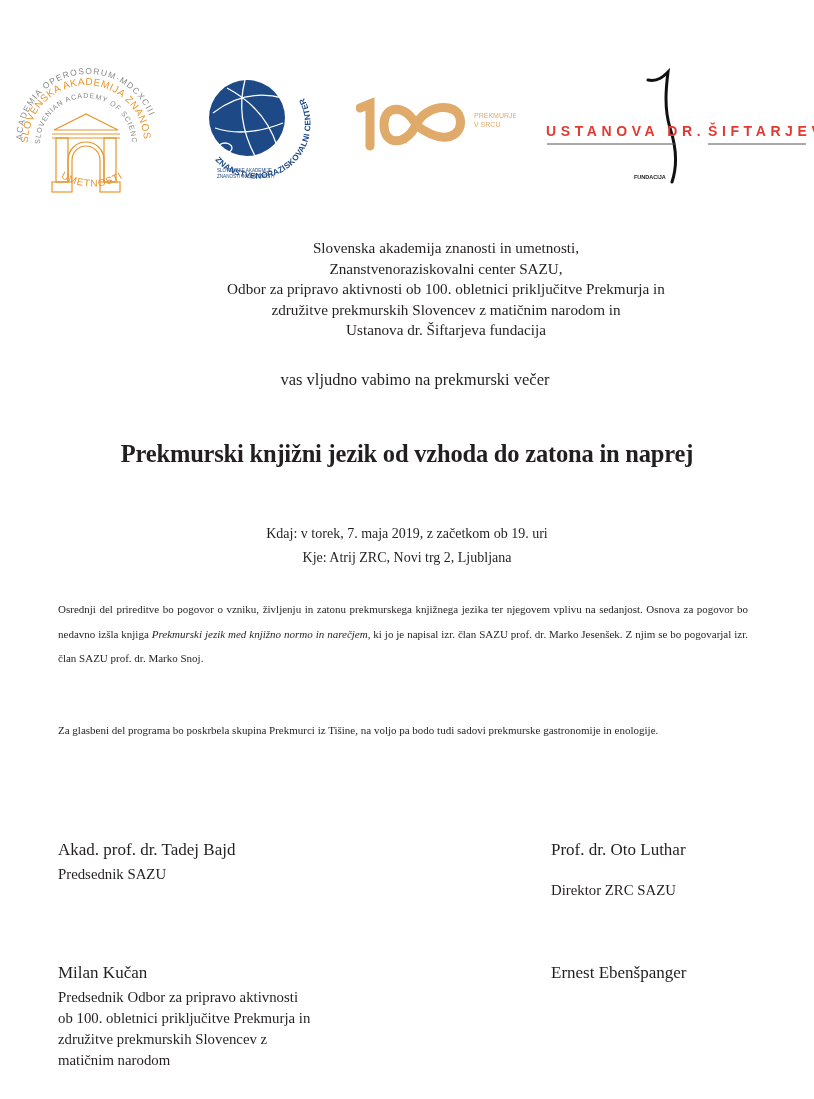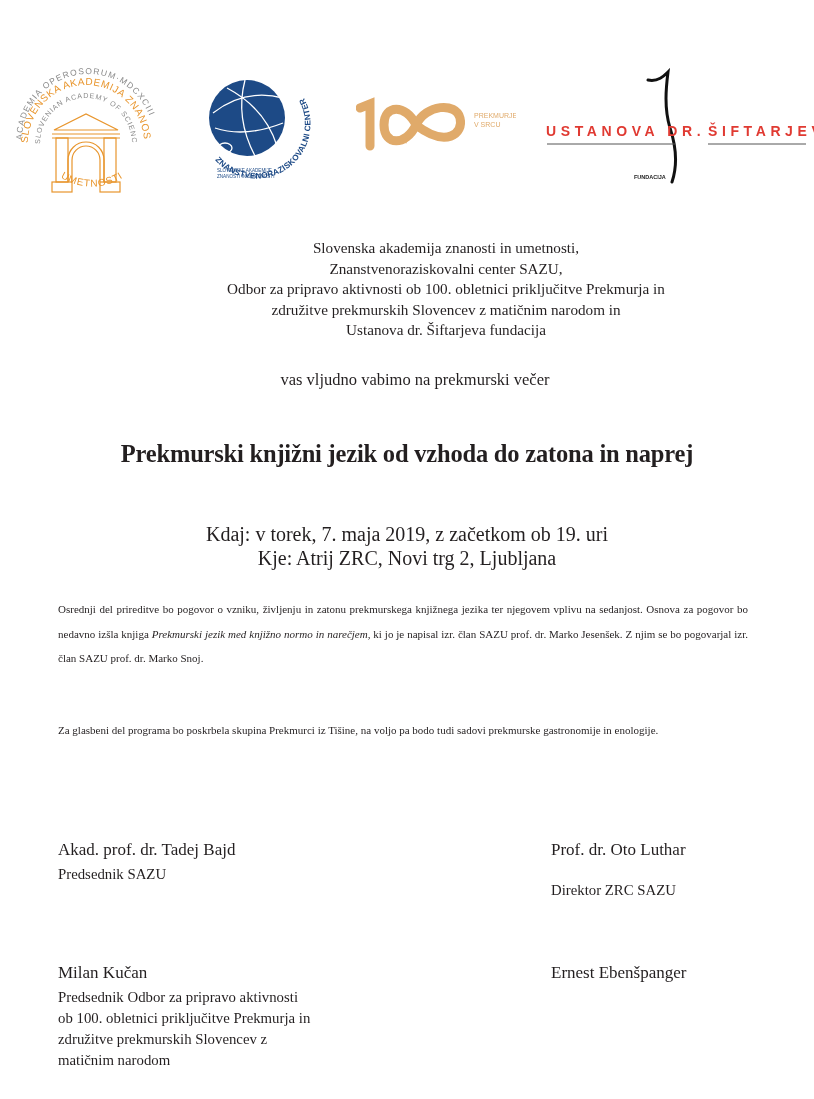--- a/index.html
+++ b/index.html
@@ -3,21 +3,21 @@
 <meta charset="utf-8">
 <style>
   html, body { margin: 0; padding: 0; background: #ffffff; }
   body { width: 814px; height: 1099px; position: relative; overflow: hidden;
          font-family: "Liberation Serif", "DejaVu Serif", serif; color: #231f20; }
   .abs { position: absolute; }
   .center-block { left: 0; width: 814px; text-align: center; }
   .orgs { top: 238px; font-size: 15.2px; line-height: 20.6px; margin-left: 39px; }
   .invite { top: 370px; font-size: 16.5px; margin-left: 8px; }
   .title { top: 440px; font-size: 24.5px; font-weight: bold; letter-spacing: -0.2px; }
-  .when { top: 522px; font-size: 20px; line-height: 24px; }
+  .when { top: 522px; font-size: 14px; line-height: 24px; }
   .body-text { left: 58px; width: 690px; font-size: 11px; line-height: 24.5px; text-align: justify; }
   .p1 { top: 597px; }
   .p2 { top: 718px; }
   .sig-name { font-size: 17px; }
   .sig-role { font-size: 14.8px; line-height: 21px; }
   .ustanova-red { color: #e03a32; font-family: "Liberation Sans", sans-serif; font-weight: bold;
                   font-size: 14px; letter-spacing: 4.6px; }
 </style>
 </head>
 <body>

